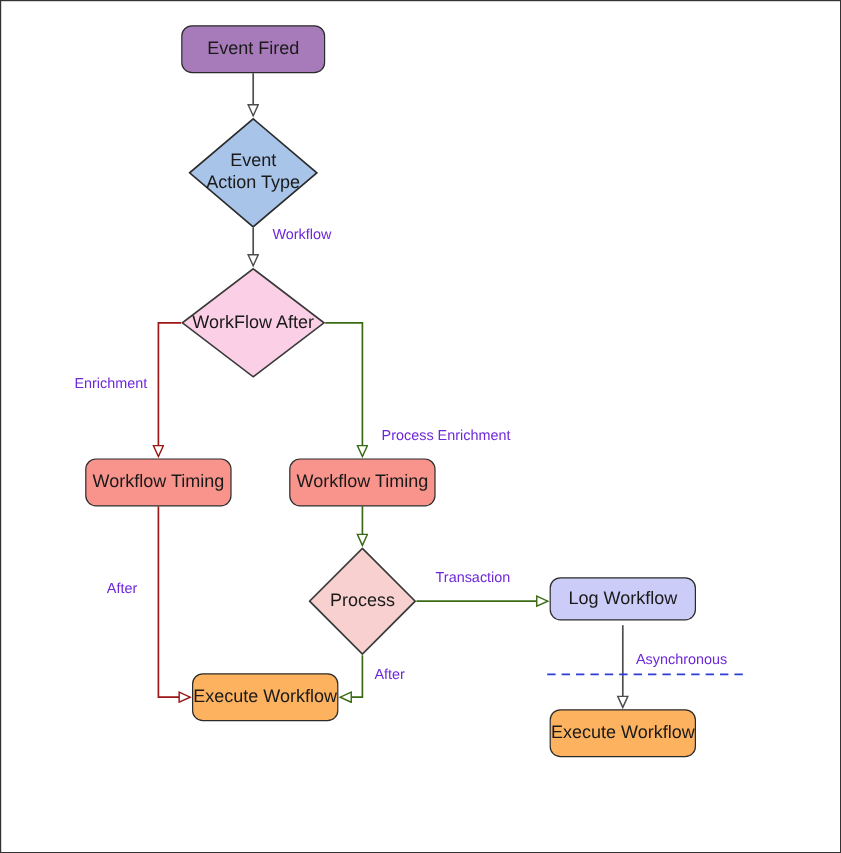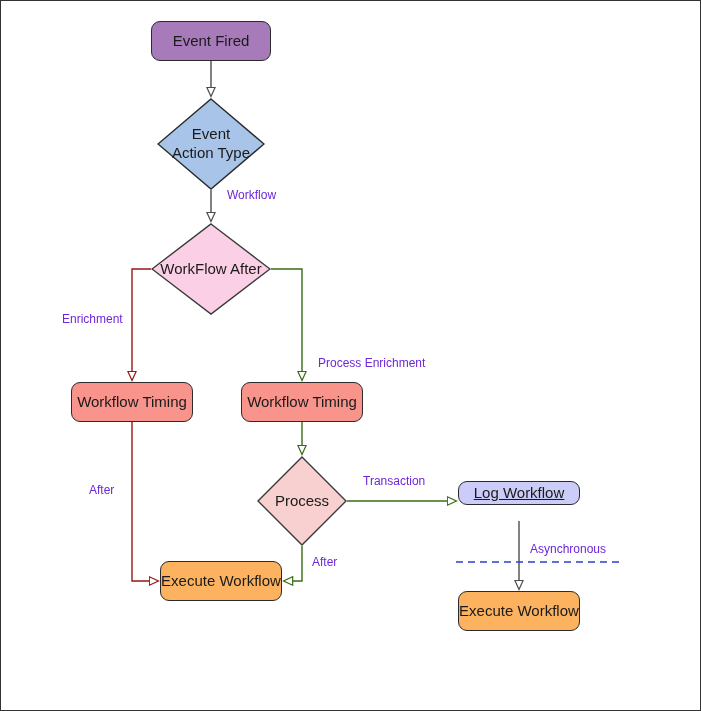--- a/index.html
+++ b/index.html
@@ -134,21 +134,21 @@
     <span>Workflow Timing</span>
   </div>
 
   <div class="node diamond-wrap" style="left:256px; top:455px; width:90px; height:90px;">
     <svg class="diamond-shape" viewBox="0 0 90 90" preserveAspectRatio="none">
       <polygon points="45,1 89,45 45,89 1,45" fill="#f8d0d0" stroke="#3a3a3a" stroke-width="1.4"></polygon>
     </svg>
     <span class="diamond-label">Process</span>
   </div>
 
-  <div class="node box" style="left:457px; top:480px; width:122px; height:24px; background:#ccccf9;text-decoration:underline;">
+  <div class="node box" style="left:457px; top:480px; width:122px; height:36px; background:#ccccf9;">
     <span>Log Workflow</span>
   </div>
 
   <div class="node box" style="left:159px; top:560px; width:122px; height:40px; background:#fcb25f;">
     <span>Execute Workflow</span>
   </div>
 
   <div class="node box" style="left:457px; top:590px; width:122px; height:40px; background:#fcb25f;">
     <span>Execute Workflow</span>
   </div>

